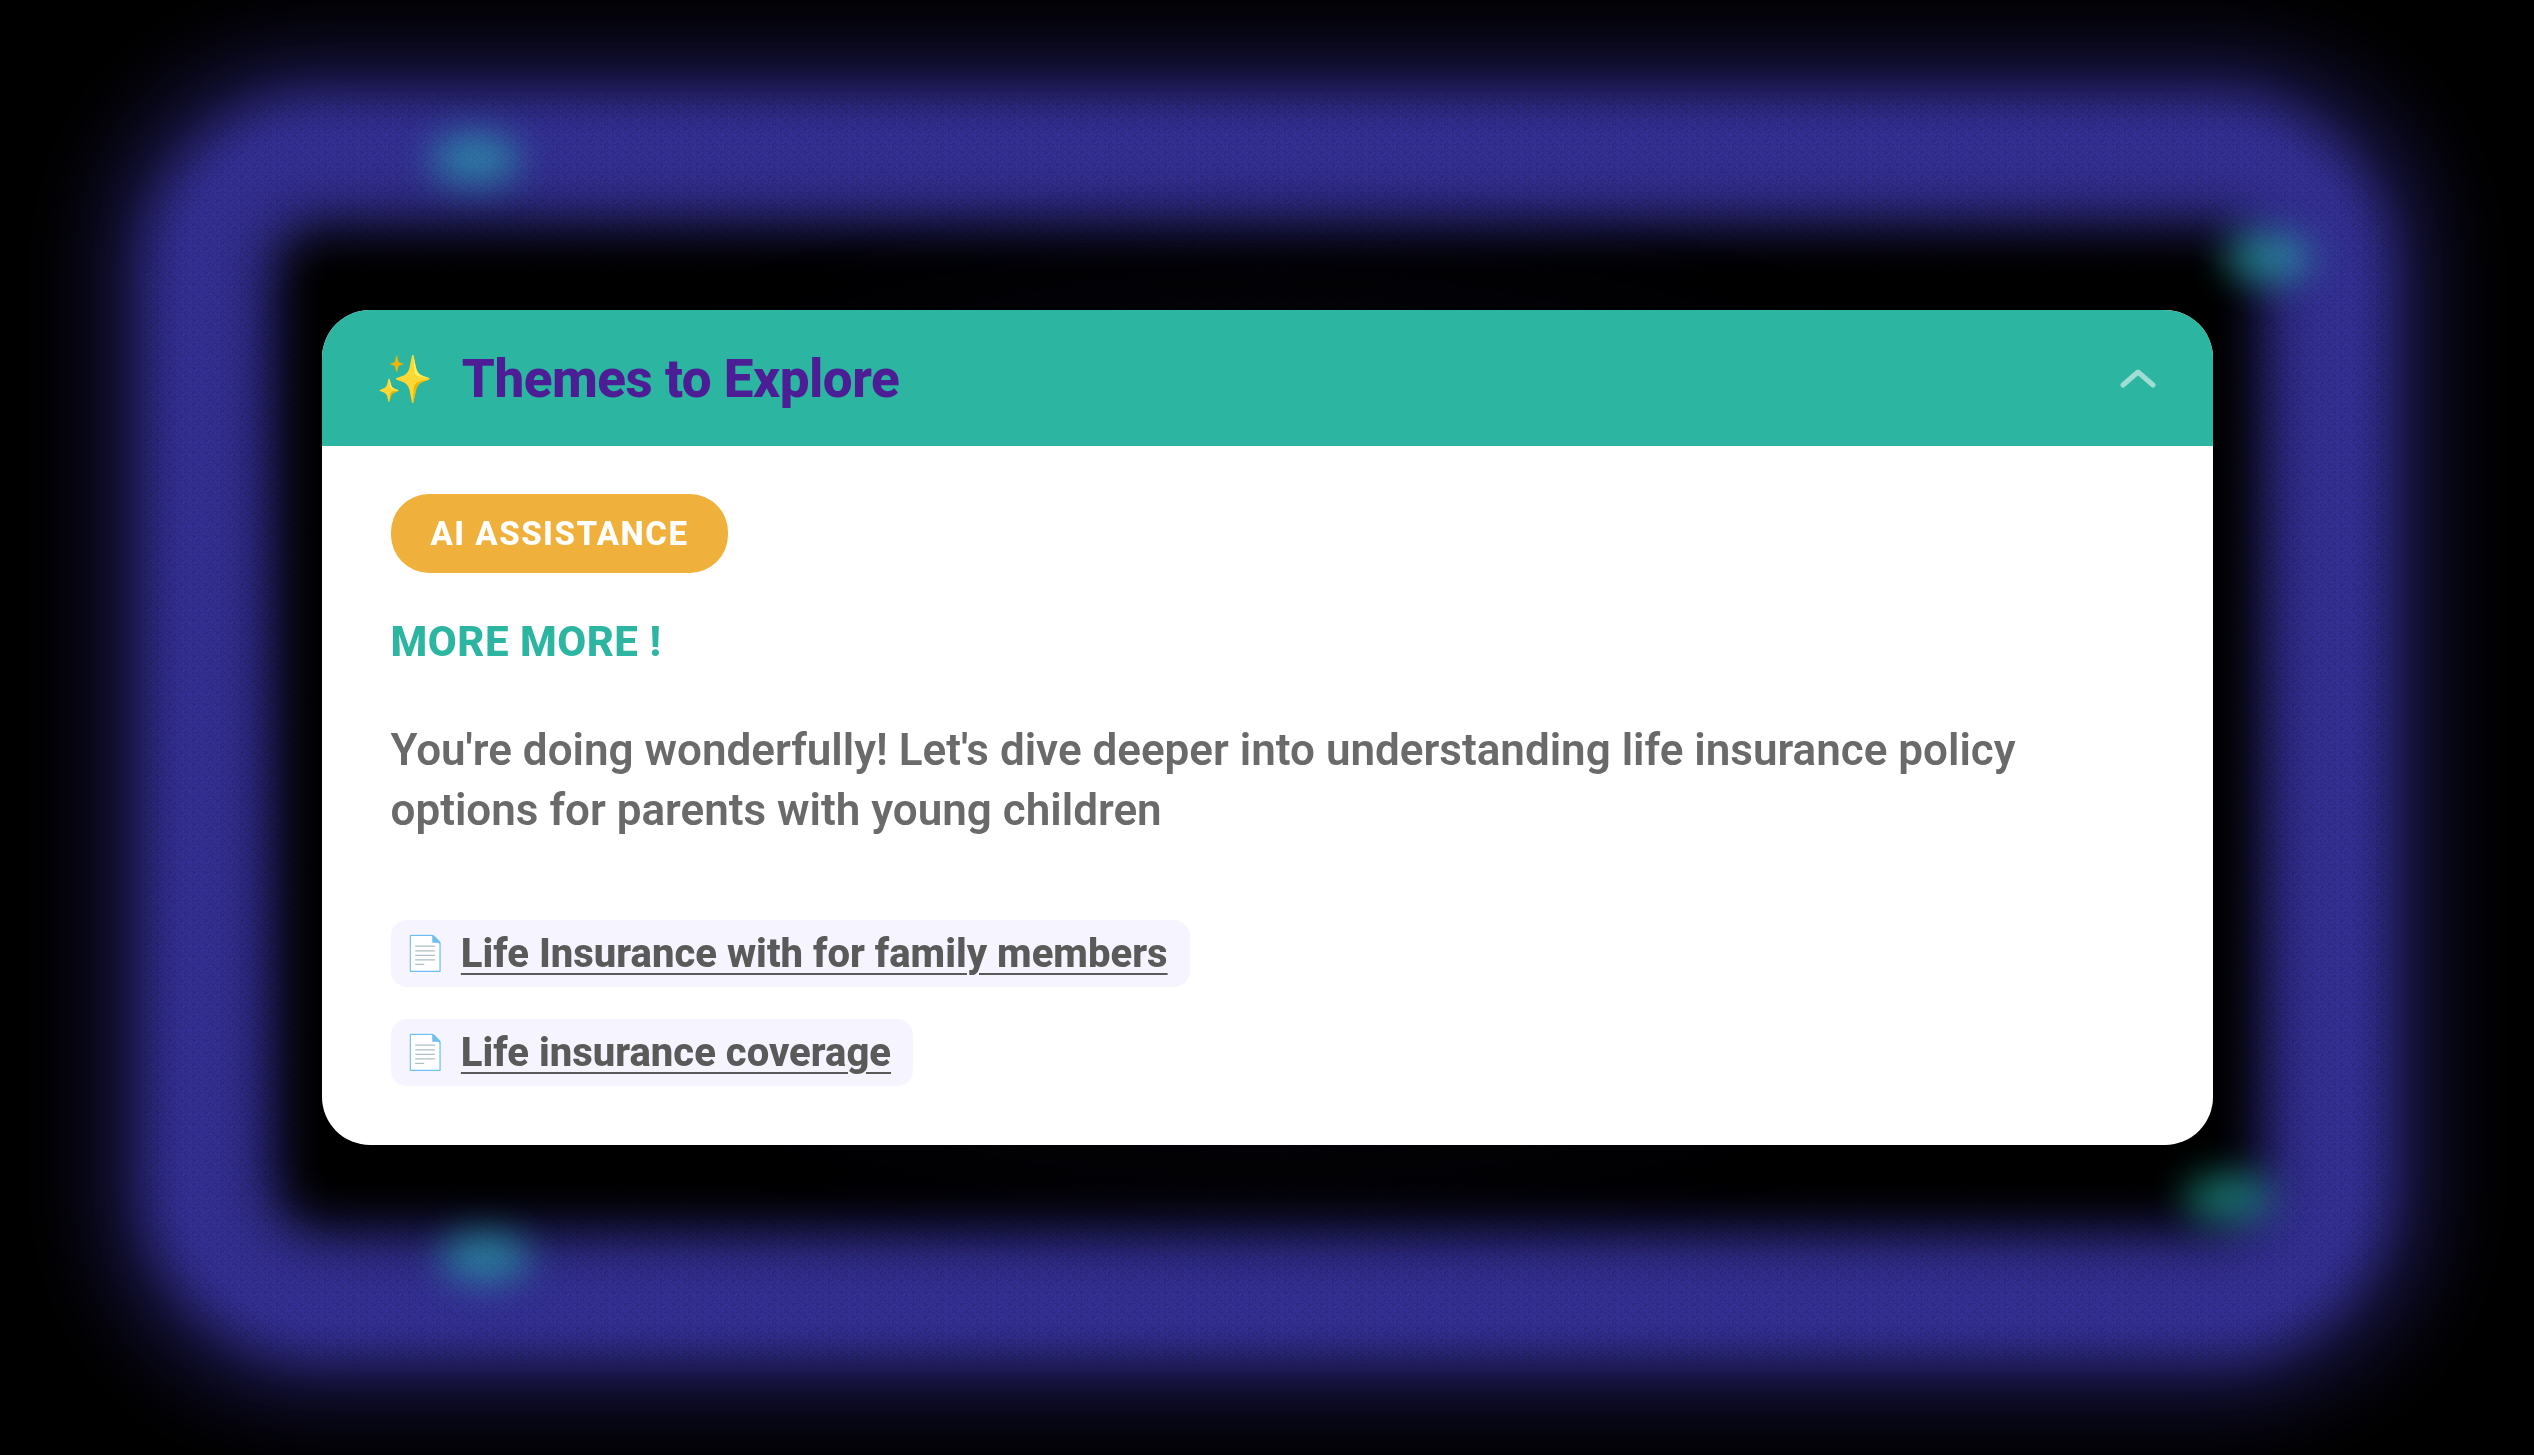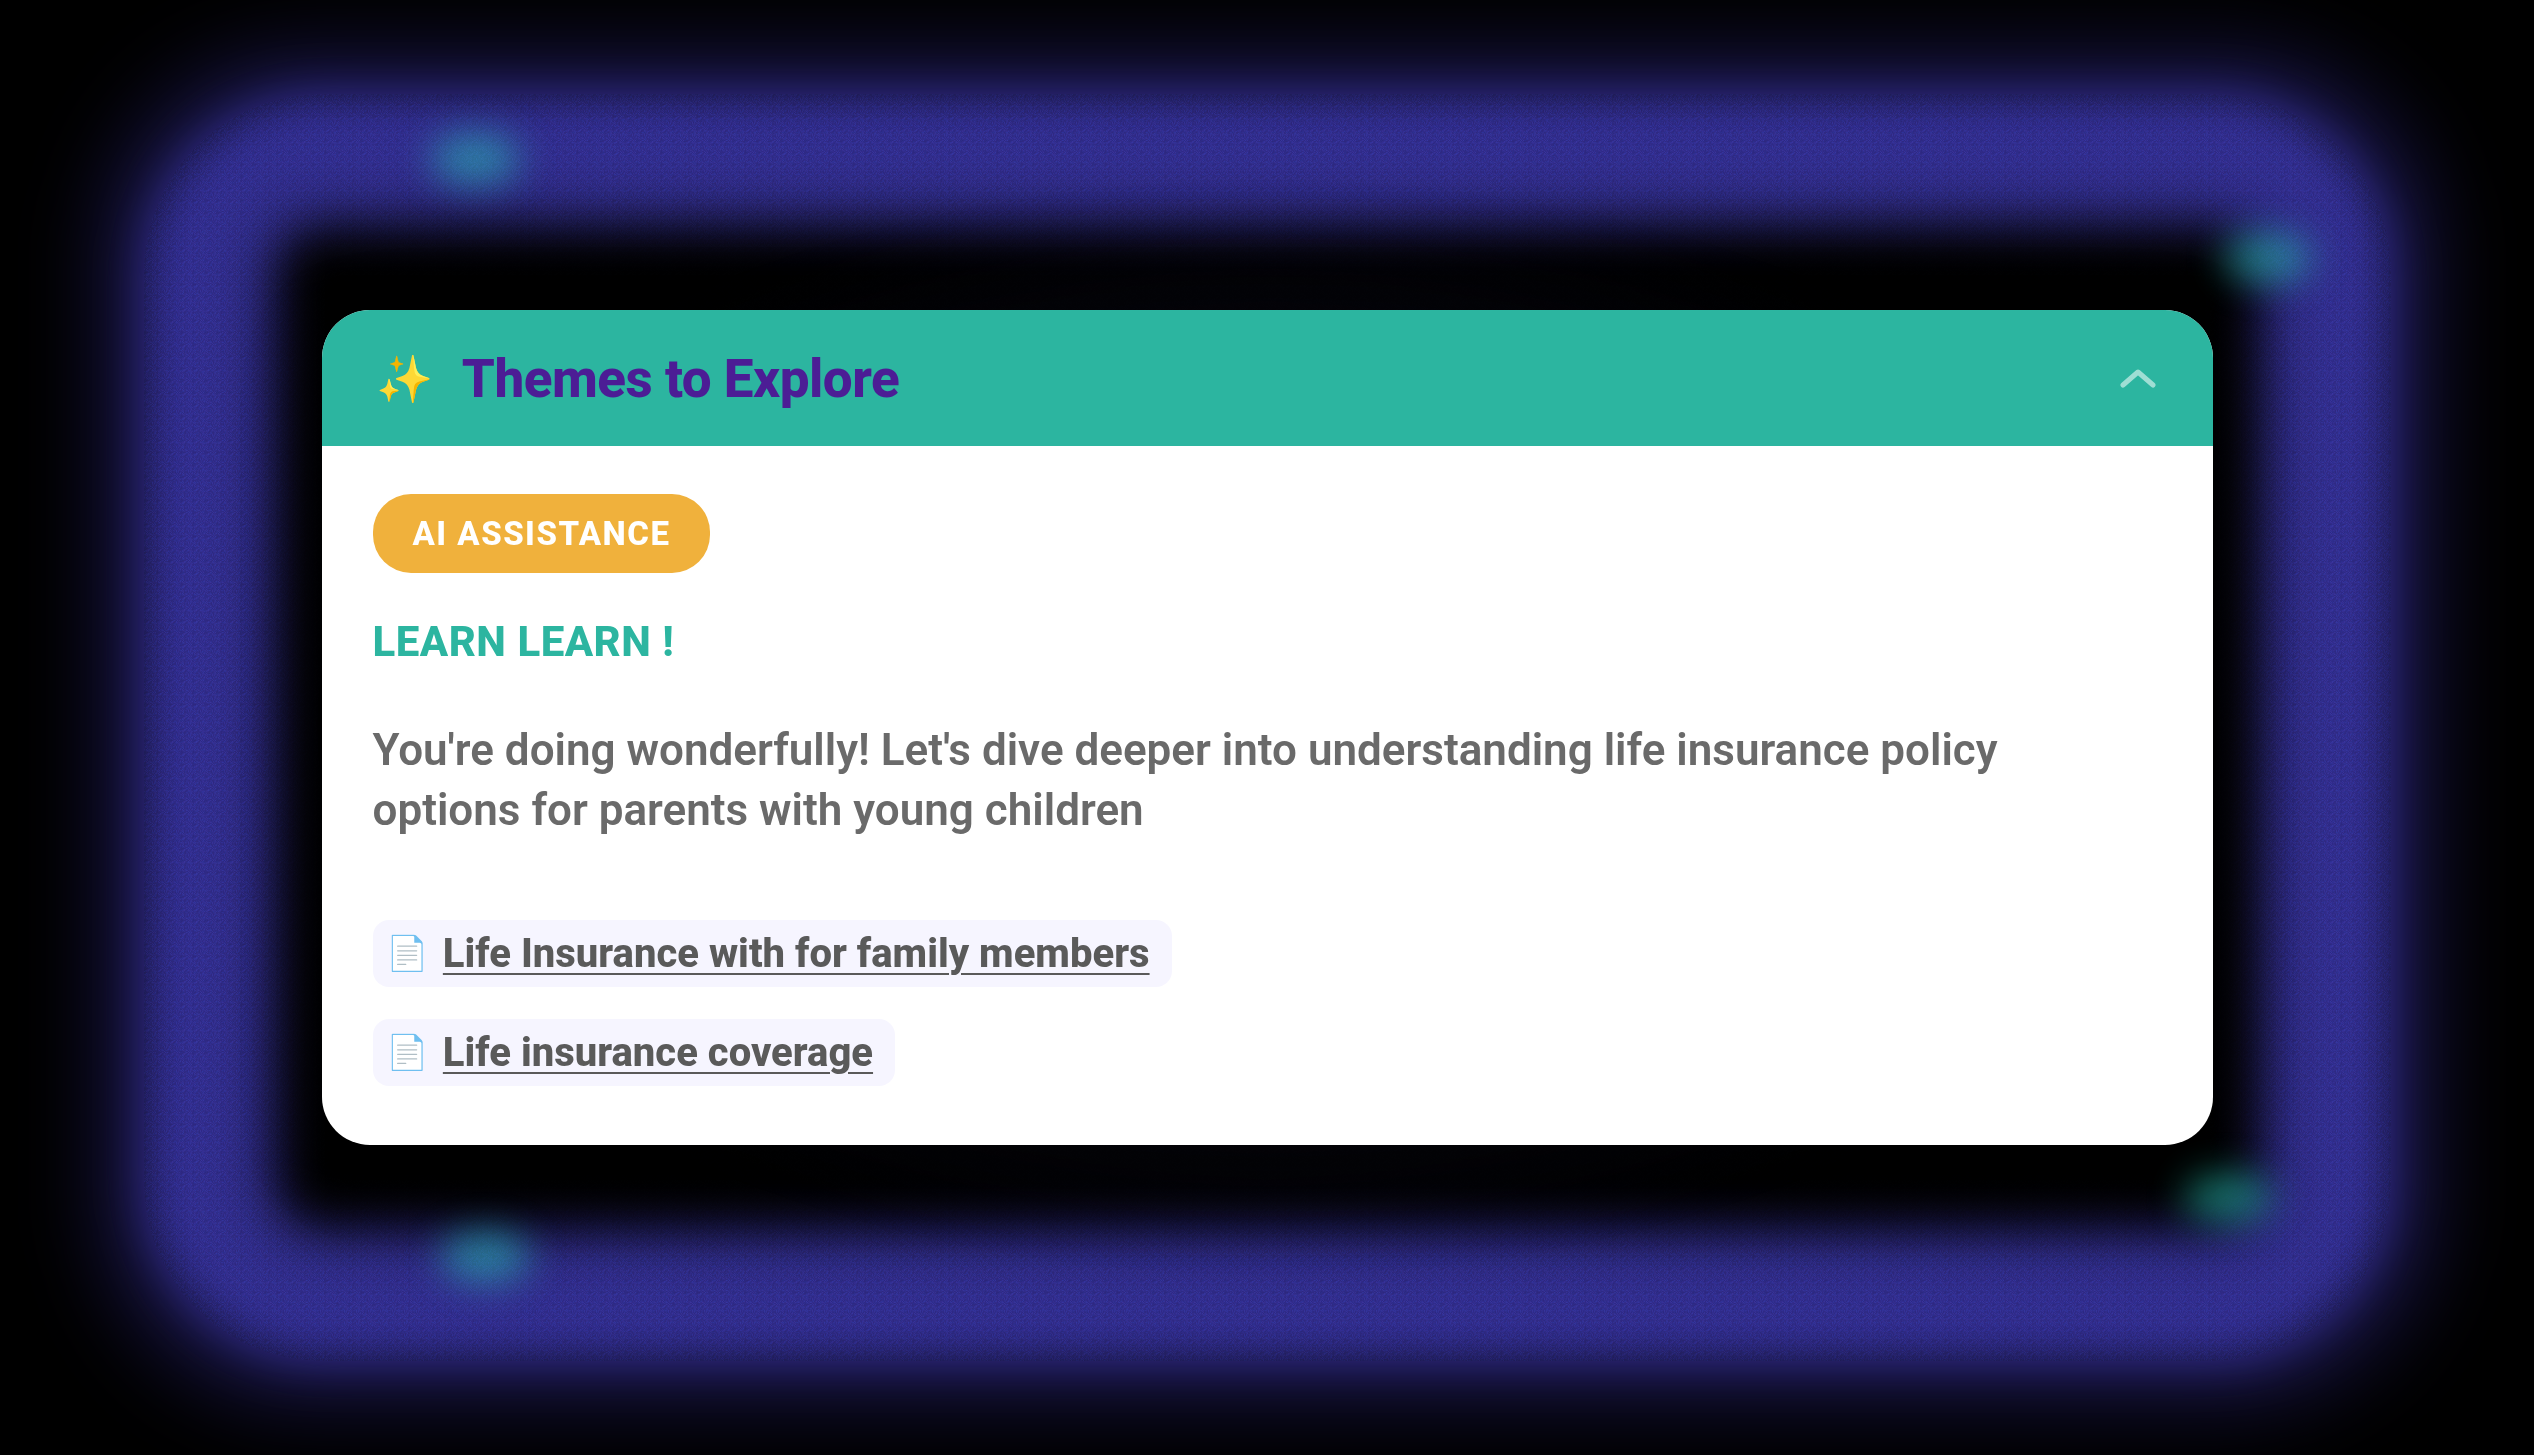--- a/index.html
+++ b/index.html
@@ -129,21 +129,21 @@
       width: 36px;
       height: 22px;
       stroke: rgba(255,255,255,0.55);
       stroke-width: 5;
       fill: none;
       stroke-linecap: round;
       stroke-linejoin: round;
     }
     
     .card-body {
-      padding: 48px 69px 59px 51px;
+      padding: 48px 69px 59px 69px;
     }
     
     .badge {
       display: inline-block;
       background: #f0b13c;
       color: #fff;
       font-size: 33px;
       font-weight: 800;
       letter-spacing: 1.5px;
       padding: 20px 40px;
@@ -225,21 +225,21 @@
       </div>
       <div class="chevron-icon">
         <svg viewBox="0 0 36 22">
           <polyline points="3,17 18,4 33,17"></polyline>
         </svg>
       </div>
     </div>
 
     <div class="card-body">
       <div class="badge">AI ASSISTANCE</div>
-      <div class="learn-more">LEARN LEARN !</div>
+      <div class="learn-more">MORE MORE !</div>
       <div class="description">You're doing wonderfully! Let's dive deeper into understanding life insurance policy options for parents with young children</div>
       
       <div class="link-row">
         <div class="link-pill">
           <span class="doc-icon">📄</span>
           <a class="link-text">Life Insurance with for family members</a>
         </div>
       </div>
       
       <div class="link-row">

